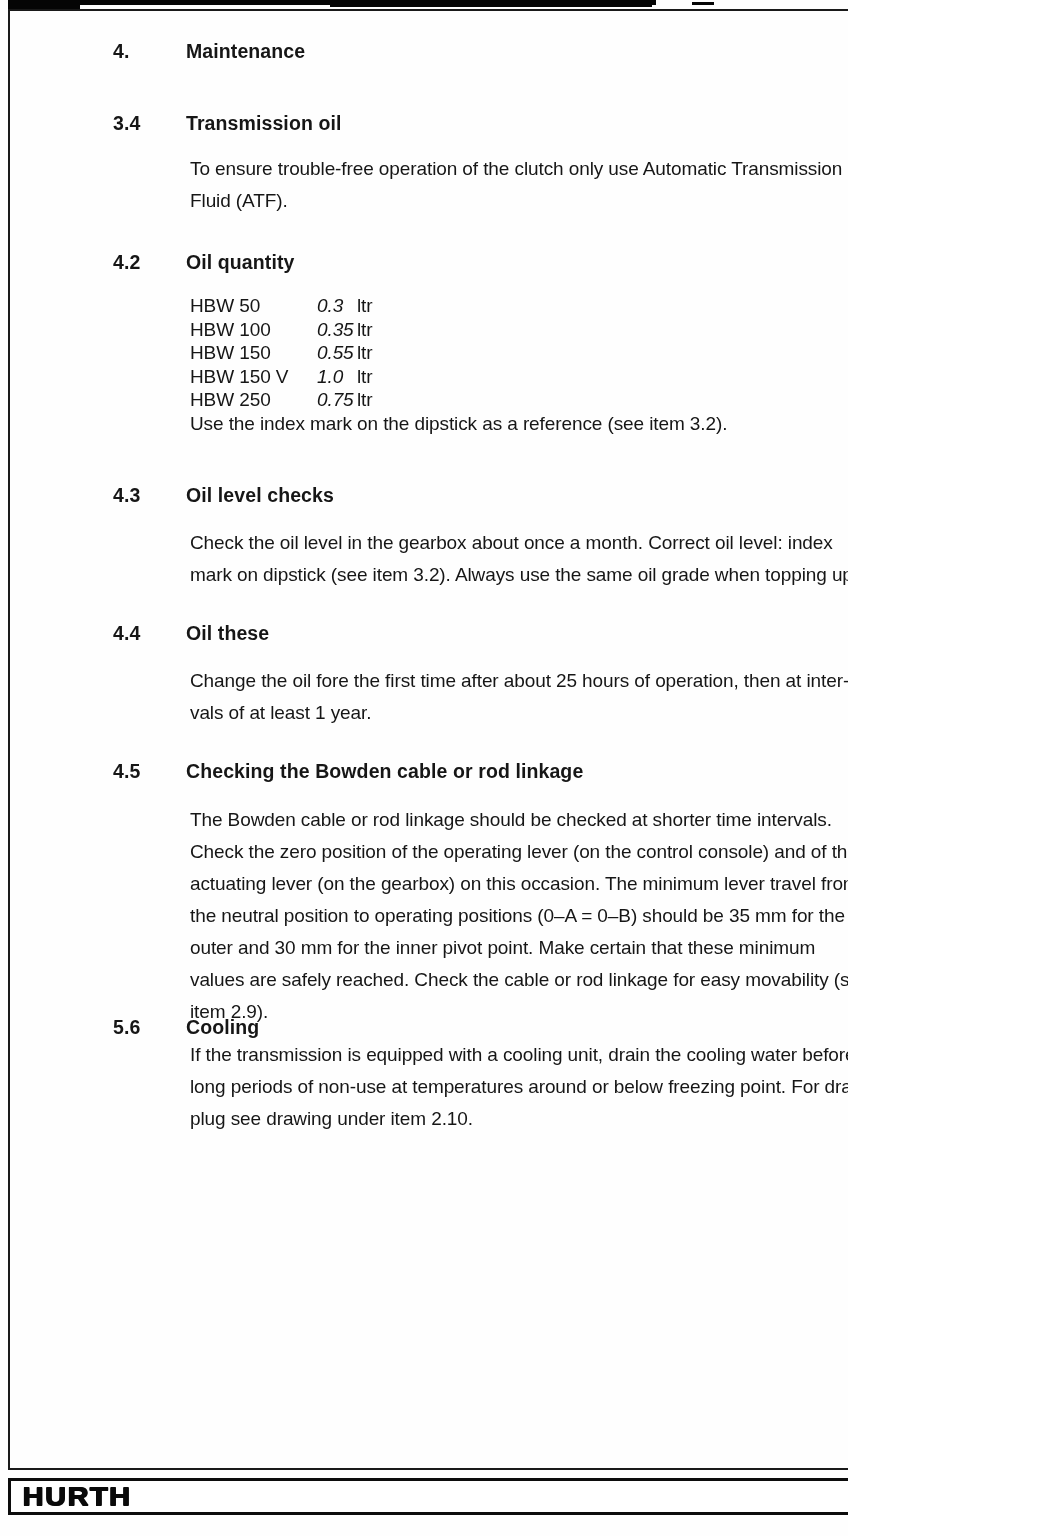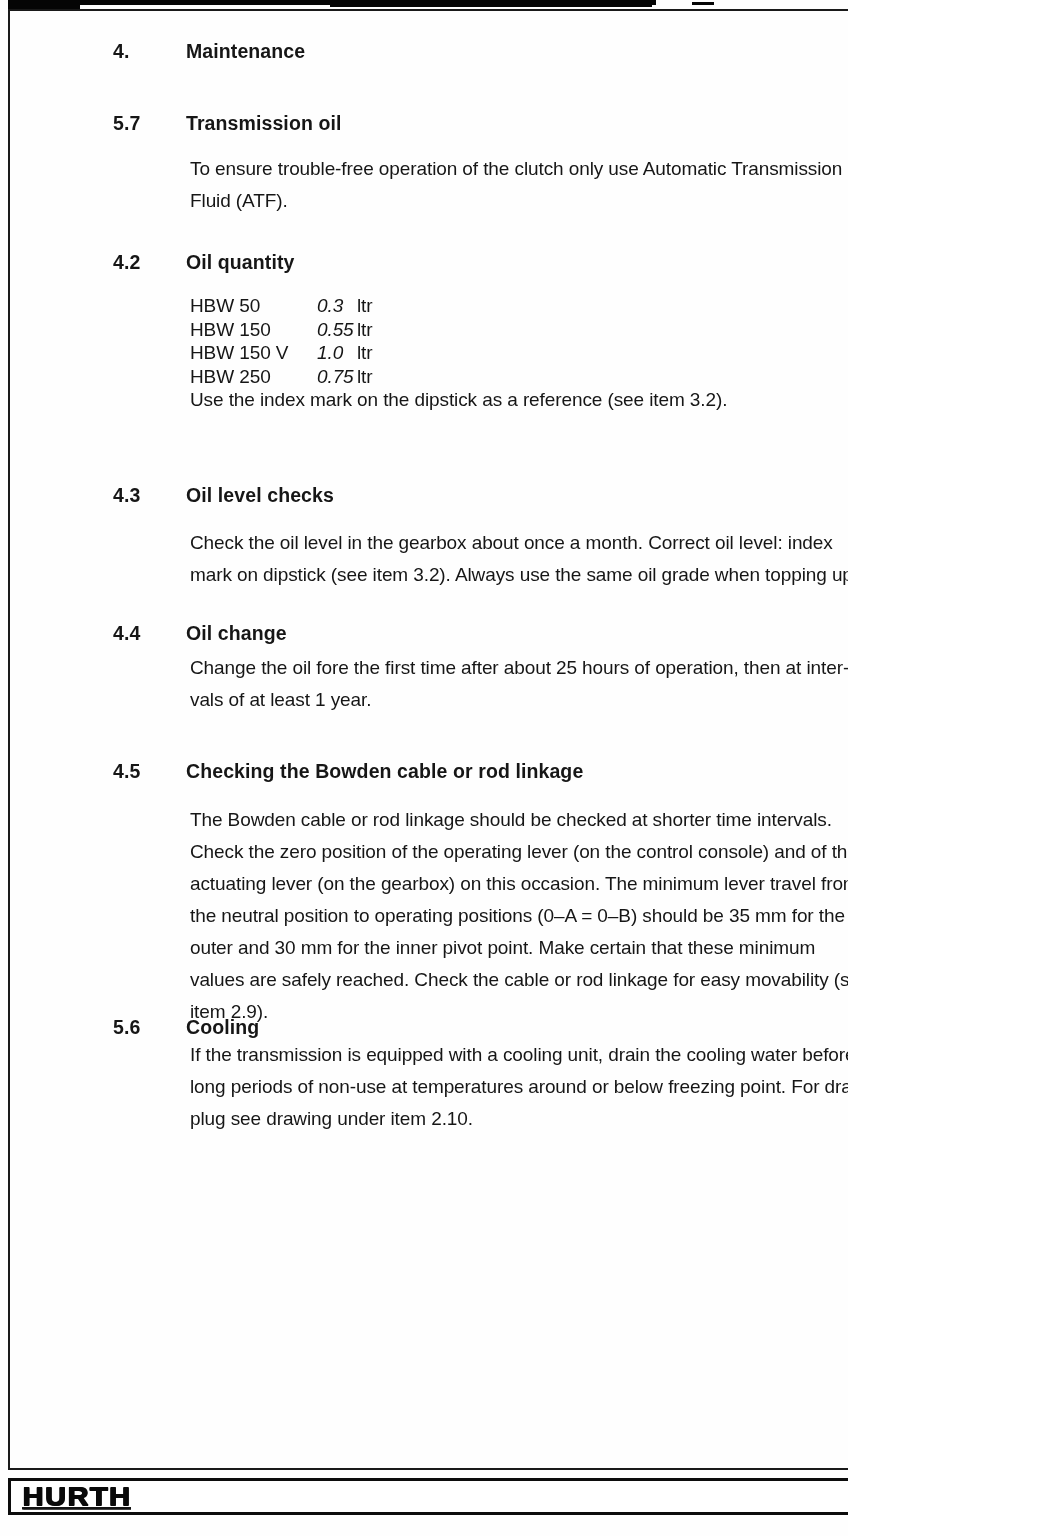--- a/index.html
+++ b/index.html
@@ -56,21 +56,21 @@
   .oil-row .unit  { display: inline-block; }
   .oil-note { }
 
   
   .footer-bar {
     position: absolute;
     left: 8px; top: 1478px;
     width: 1034px; height: 37px;
     border: 3px solid #0c0c0c;
     background: #ffffff;
-    display: flex; align-items: center; text-decoration: underline;
+    display: flex; align-items: center;
   }
   .brand-logo {
     margin-left: 11px;
     font-size: 29px;
     font-weight: 900;
     letter-spacing: 1.5px;
     color: #0a0a0a;
     text-shadow: 1.3px 0 0 #0a0a0a, 0 0.6px 0 #0a0a0a, 1.3px 0.6px 0 #0a0a0a;
     transform: scaleY(0.92);
     line-height: 1;
@@ -95,33 +95,36 @@
   <div class="frame"></div>
 
   <div class="section" style="top:40px">
     <div class="heading">
       <span class="num">4.</span><span class="title">Maintenance</span>
     </div>
   </div>
 
   <div class="section" style="top:112px">
     <div class="heading">
-      <span class="num">5.7</span><span class="title">Transmission oil</span>
+      <span class="num">3.4</span><span class="title">Transmission oil</span>
     </div>
     <div class="body" style="margin-top:18px">To ensure trouble-free operation of the clutch only use Automatic Transmission
 Fluid (ATF).</div>
   </div>
 
   <div class="section" style="top:251px">
     <div class="heading">
       <span class="num">4.2</span><span class="title">Oil quantity</span>
     </div>
     <div class="oil-table" style="margin-top:20px">
       <div class="oil-row">
         <span class="model">HBW 50</span><span class="val">0.3</span><span class="unit">ltr</span>
+      </div>
+      <div class="oil-row">
+        <span class="model">HBW 100</span><span class="val">0.35</span><span class="unit">ltr</span>
       </div>
       <div class="oil-row">
         <span class="model">HBW 150</span><span class="val">0.55</span><span class="unit">ltr</span>
       </div>
       <div class="oil-row">
         <span class="model">HBW 150 V</span><span class="val">1.0</span><span class="unit">ltr</span>
       </div>
       <div class="oil-row">
         <span class="model">HBW 250</span><span class="val">0.75</span><span class="unit">ltr</span>
       </div>
@@ -132,23 +135,23 @@
   <div class="section" style="top:484px">
     <div class="heading">
       <span class="num">4.3</span><span class="title">Oil level checks</span>
     </div>
     <div class="body" style="margin-top:20px">Check the oil level in the gearbox about once a month. Correct oil level: index
 mark on dipstick (see item 3.2). Always use the same oil grade when topping up.</div>
   </div>
 
   <div class="section" style="top:622px">
     <div class="heading">
-      <span class="num">4.4</span><span class="title">Oil change</span>
+      <span class="num">4.4</span><span class="title">Oil these</span>
     </div>
-    <div class="body" style="margin-top:7px">Change the oil fore the first time after about 25 hours of operation, then at inter-
+    <div class="body" style="margin-top:20px">Change the oil fore the first time after about 25 hours of operation, then at inter-
 vals of at least 1 year.</div>
   </div>
 
   <div class="section" style="top:760px">
     <div class="heading">
       <span class="num">4.5</span><span class="title">Checking the Bowden cable or rod linkage</span>
     </div>
     <div class="body" style="margin-top:21px">The Bowden cable or rod linkage should be checked at shorter time intervals.
 Check the zero position of the operating lever (on the control console) and of the
 actuating lever (on the gearbox) on this occasion. The minimum lever travel from

